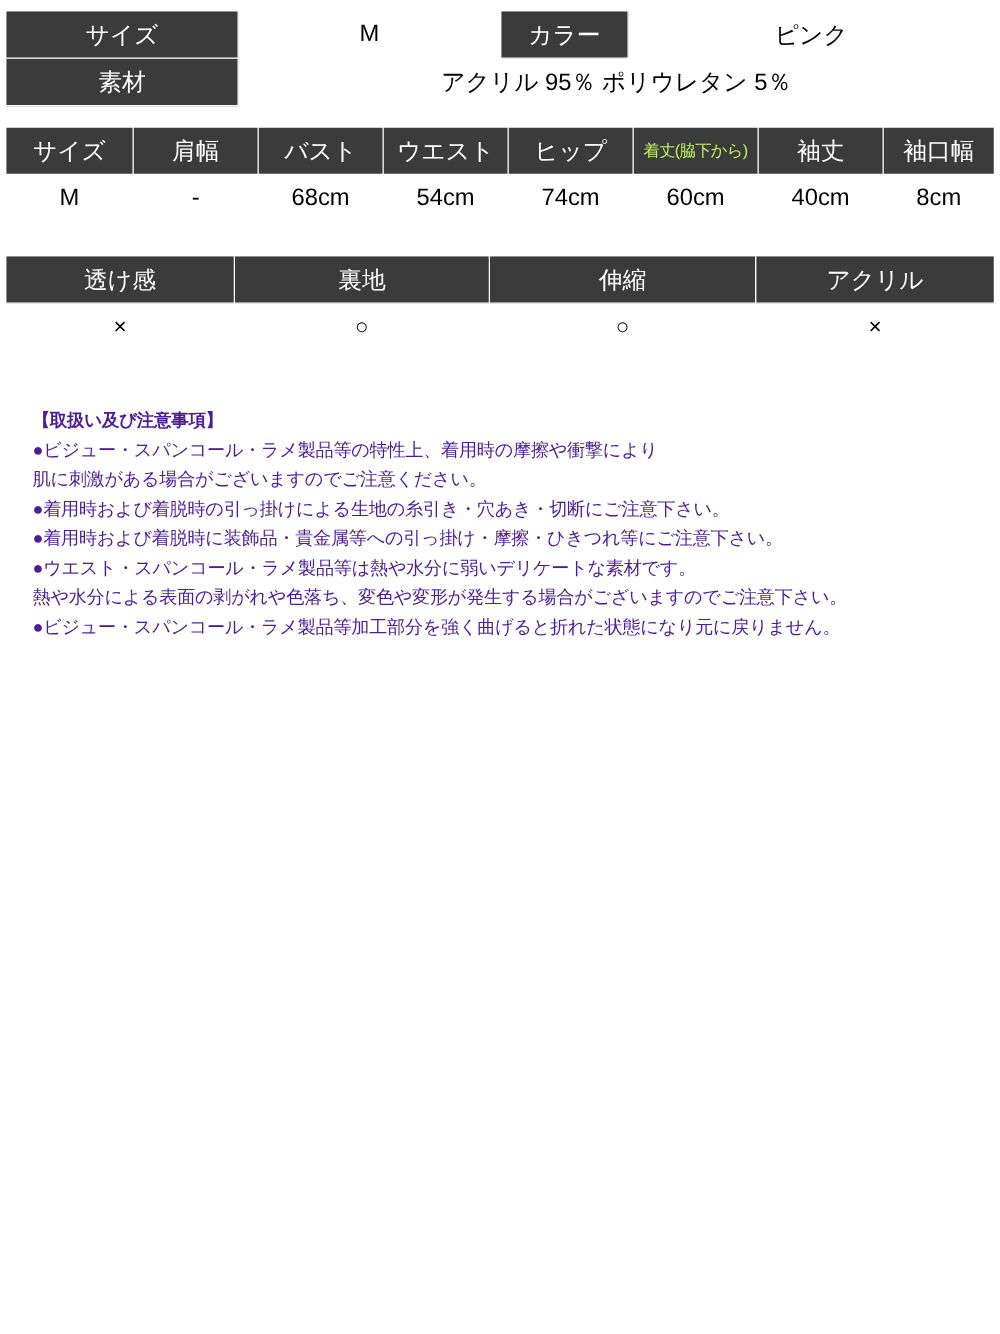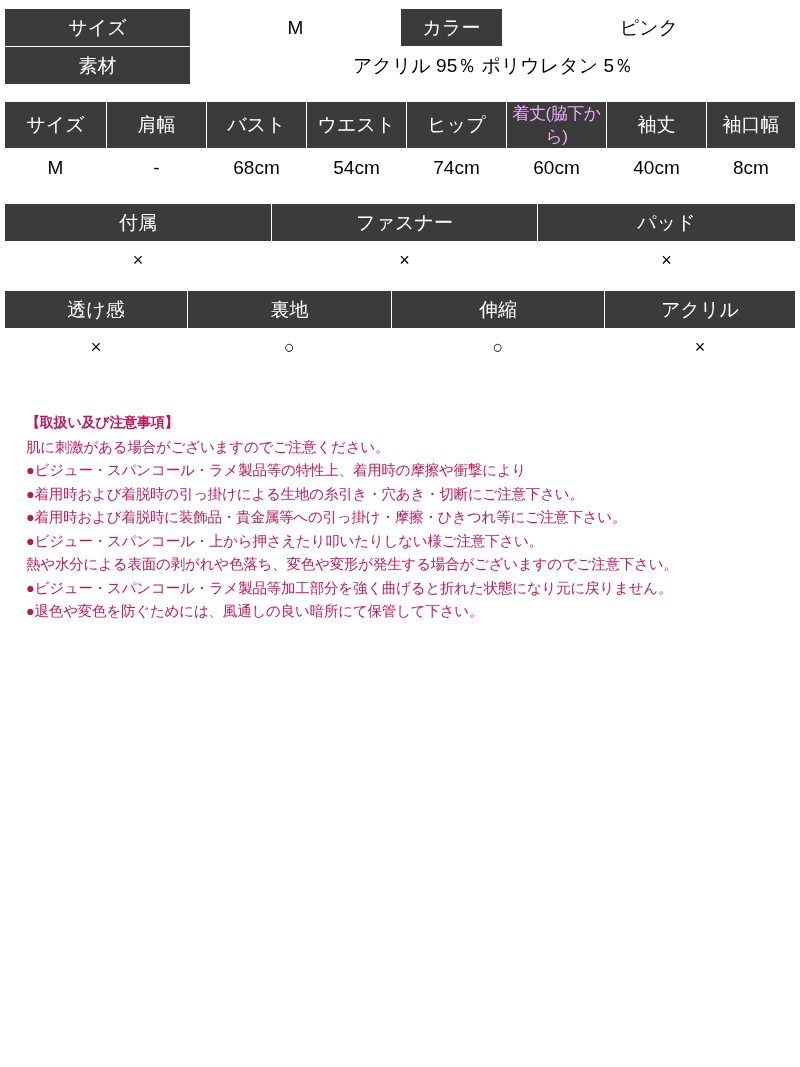--- a/index.html
+++ b/index.html
@@ -36,22 +36,22 @@
     padding: 0;
   }
   .hdr {
     background: #3b3b3b;
     color: #ffffff;
     font-size: 19px;
     height: 37px;
   }
   .hdr-sm {
     background: #3b3b3b;
-    color: #f0abfc;
-    font-size: 17px;
+    color: #bef264;
+    font-size: 13px;
     height: 37px;
     letter-spacing: -0.5px;
   }
   .val {
     background: #ffffff;
     color: #000000;
     font-size: 19px;
     height: 37px;
     border: 1px solid #3b3b3b;
   }
@@ -62,21 +62,21 @@
   .block-gap-10 { height: 10px; }
 
   
   .t1 .hdr { width: auto; }
 
   .notes {
     margin: 0 4px;
     padding: 0 22px;
     font-size: 14.5px;
     line-height: 1.62;
-    color: #be185d;
+    color: #4c1d95;
     letter-spacing: -0.2px;
   }
   .notes .note-title {
     font-size: 14px;
     font-weight: bold;
     margin-bottom: 2px;
   }
   .notes p {
     margin: 0;
     white-space: pre;
@@ -127,34 +127,20 @@
         <td class="val">74cm</td>
         <td class="val">60cm</td>
         <td class="val">40cm</td>
         <td class="val">8cm</td>
       </tr>
     </tbody>
   </table>
 
   <div class="block-gap-16"></div>
 
-  <table class="spec t3">
-    <tbody>
-      <tr>
-        <td class="hdr" style="width:266px">付属</td>
-        <td class="hdr" style="width:265px">ファスナー</td>
-        <td class="hdr">パッド</td>
-      </tr>
-      <tr>
-        <td class="val mark">×</td>
-        <td class="val mark">×</td>
-        <td class="val mark">×</td>
-      </tr>
-    </tbody>
-  </table>
 
   <div class="block-gap-10"></div>
 
   <table class="spec t4">
     <tbody>
       <tr>
         <td class="hdr" style="width:182px">透け感</td>
         <td class="hdr" style="width:203px">裏地</td>
         <td class="hdr" style="width:212px">伸縮</td>
         <td class="hdr">アクリル</td>
@@ -165,23 +151,22 @@
         <td class="val mark">○</td>
         <td class="val mark">×</td>
       </tr>
     </tbody>
   </table>
 
   <div style="height:44px"></div>
 
   <div class="notes">
     <div class="note-title">【取扱い及び注意事項】</div>
+    <p>●ビジュー・スパンコール・ラメ製品等の特性上、着用時の摩擦や衝撃により</p>
     <p>肌に刺激がある場合がございますのでご注意ください。</p>
-    <p>●ビジュー・スパンコール・ラメ製品等の特性上、着用時の摩擦や衝撃により</p>
     <p>●着用時および着脱時の引っ掛けによる生地の糸引き・穴あき・切断にご注意下さい。</p>
     <p>●着用時および着脱時に装飾品・貴金属等への引っ掛け・摩擦・ひきつれ等にご注意下さい。</p>
-    <p>●ビジュー・スパンコール・上から押さえたり叩いたりしない様ご注意下さい。</p>
+    <p>●ウエスト・スパンコール・ラメ製品等は熱や水分に弱いデリケートな素材です。</p>
     <p>熱や水分による表面の剥がれや色落ち、変色や変形が発生する場合がございますのでご注意下さい。</p>
     <p>●ビジュー・スパンコール・ラメ製品等加工部分を強く曲げると折れた状態になり元に戻りません。</p>
-    <p>●退色や変色を防ぐためには、風通しの良い暗所にて保管して下さい。</p>
   </div>
 
 </div>
 
 </body></html>

